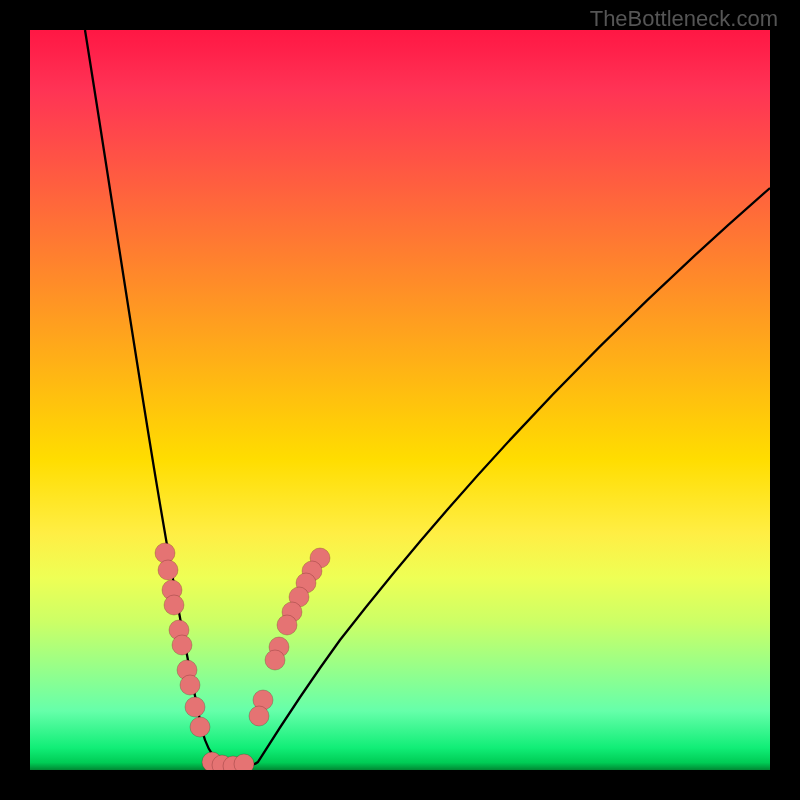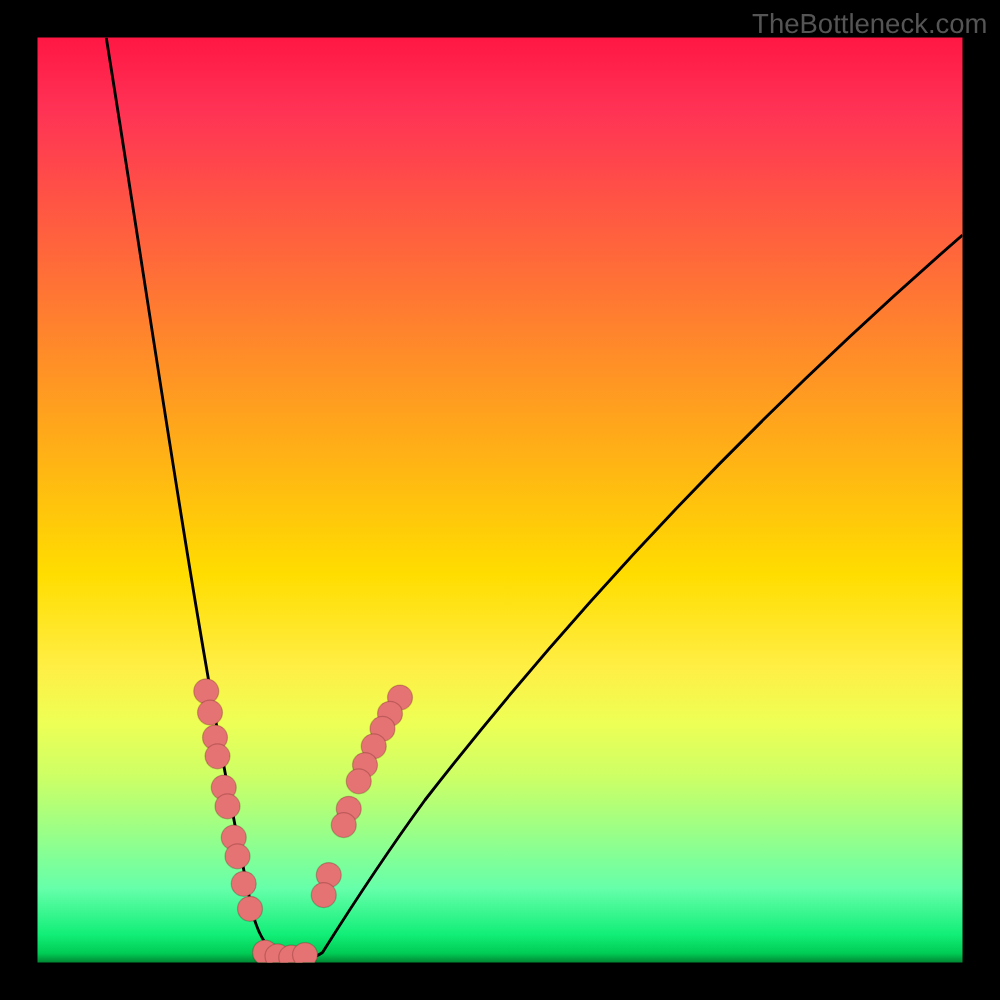--- a/index.html
+++ b/index.html
@@ -29,21 +29,21 @@
       #ccff66 80%,
       #99ff88 86%,
       #66ffaa 92%,
       #11ee77 97%,
       #00cc55 99%,
       #008833 100%);
   }
   .watermark {
     position: absolute;
     top: 6px;
-    right: 10px;
+    right: 22px;
     color: #555;
     font-size: 22px;
     font-weight: 500;
   }
   svg.curves {
     position: absolute;
     top: 0;
     left: 0;
     width: 740px;
     height: 740px;

